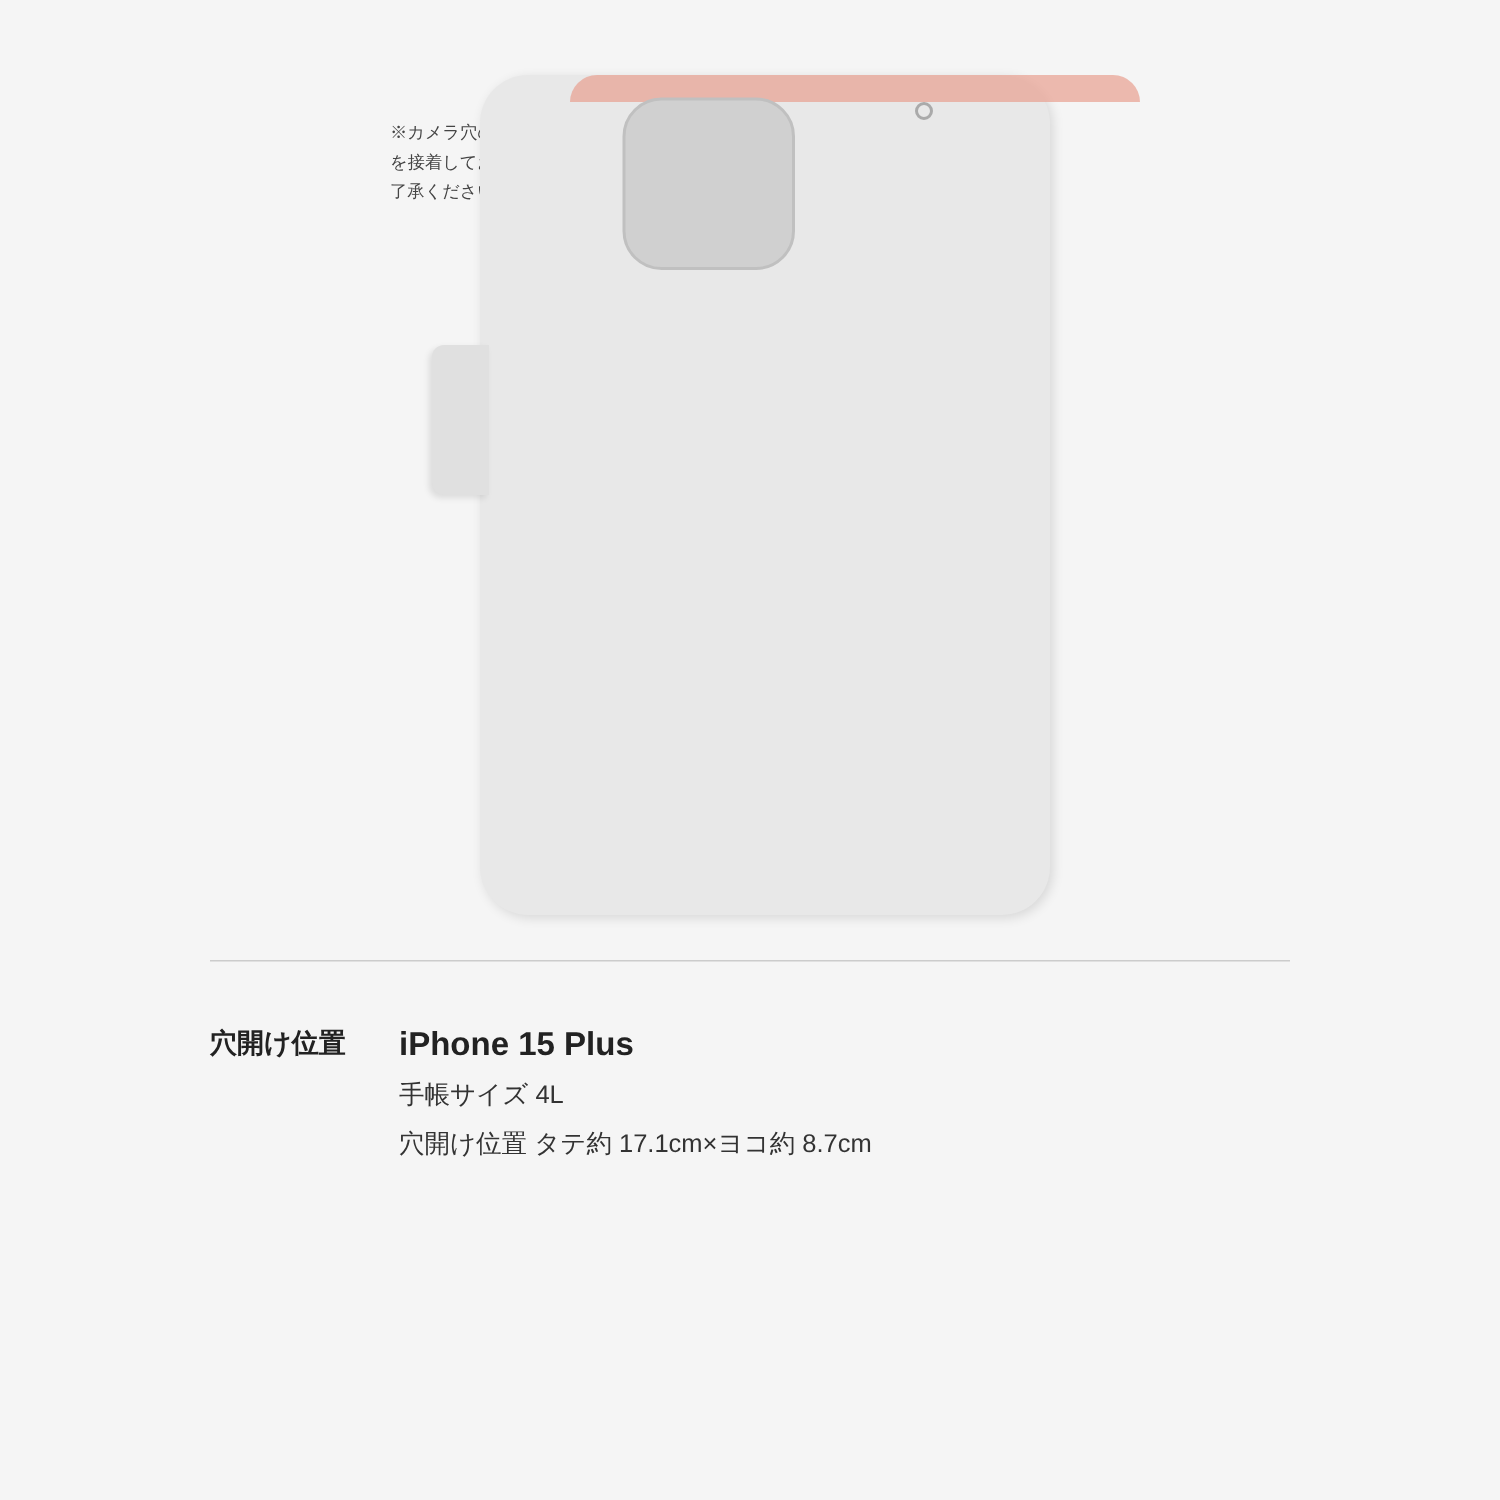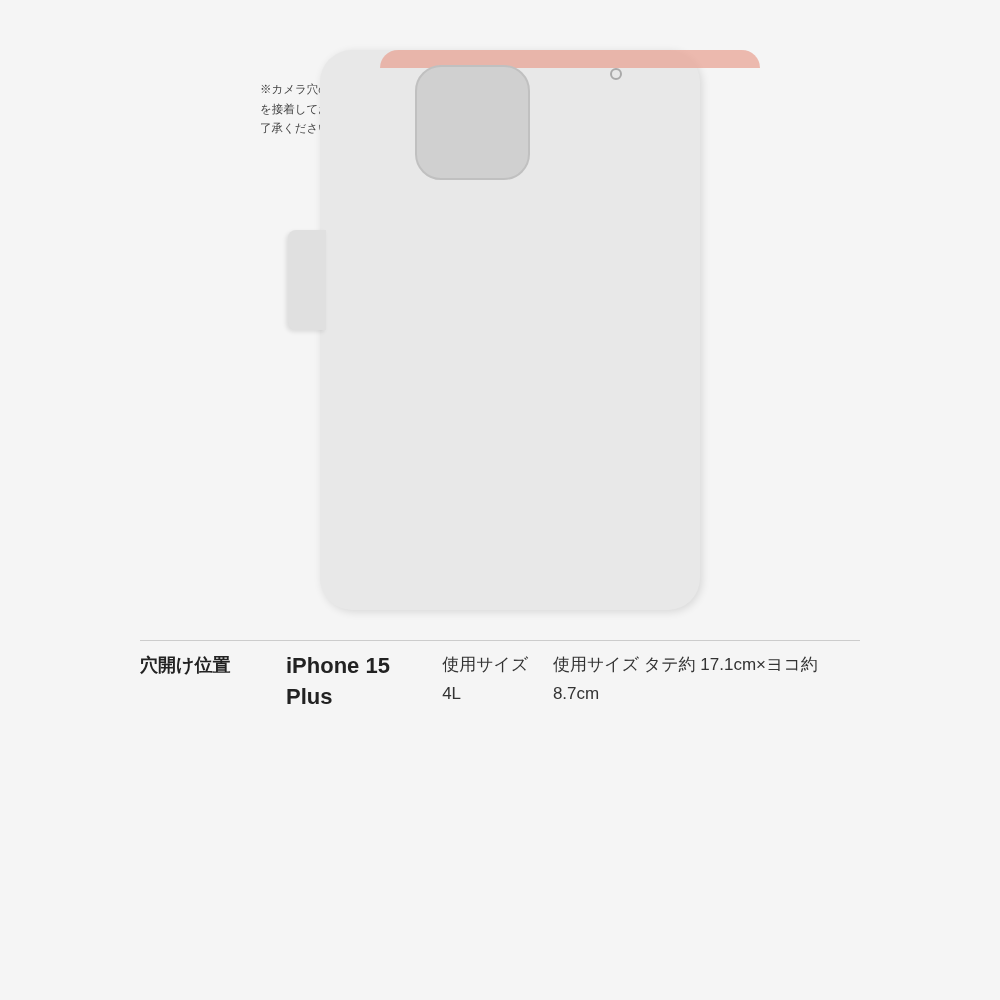--- a/index.html
+++ b/index.html
@@ -103,38 +103,39 @@
       width: 200px;
       font-size: 11.5px;
       color: #444444;
       line-height: 1.7;
     }
 
     
     .info-section {
       width: 100%;
       max-width: 720px;
+      margin-top: 30px;
       display: flex;
       flex-direction: row;
       align-items: flex-start;
-      gap: 36px;
+      gap: 16px;
     }
 
     .info-label {
       font-size: 18px;
       font-weight: bold;
       color: #222222;
       white-space: nowrap;
       min-width: 110px;
       padding-top: 2px;
     }
 
     .info-details {
       display: flex;
-      flex-direction: row;
+      flex-direction: column;
       gap: 4px;
       justify-content: center;
     }
 
     .info-device-name {
       font-size: 22px;
       font-weight: bold;
       color: #222222;
       line-height: 1.4;
     }
@@ -178,19 +179,19 @@
   </div>
 
   <div class="info-divider"></div>
 
   <div class="info-section">
 
     <div class="info-label">穴開け位置</div>
 
     <div class="info-details">
       <div class="info-device-name">iPhone 15 Plus</div>
-      <div class="info-detail-line">使用サイズ 4L</div>
-      <div class="info-detail-line">使用サイズ タテ約 17.1cm×ヨコ約 8.7cm</div>
+      <div class="info-detail-line">手帳サイズ 4L</div>
+      <div class="info-detail-line">穴開け位置 タテ約 17.1cm×ヨコ約 8.7cm</div>
     </div>
 
   </div>
 
 </div>
 
 </body></html>

